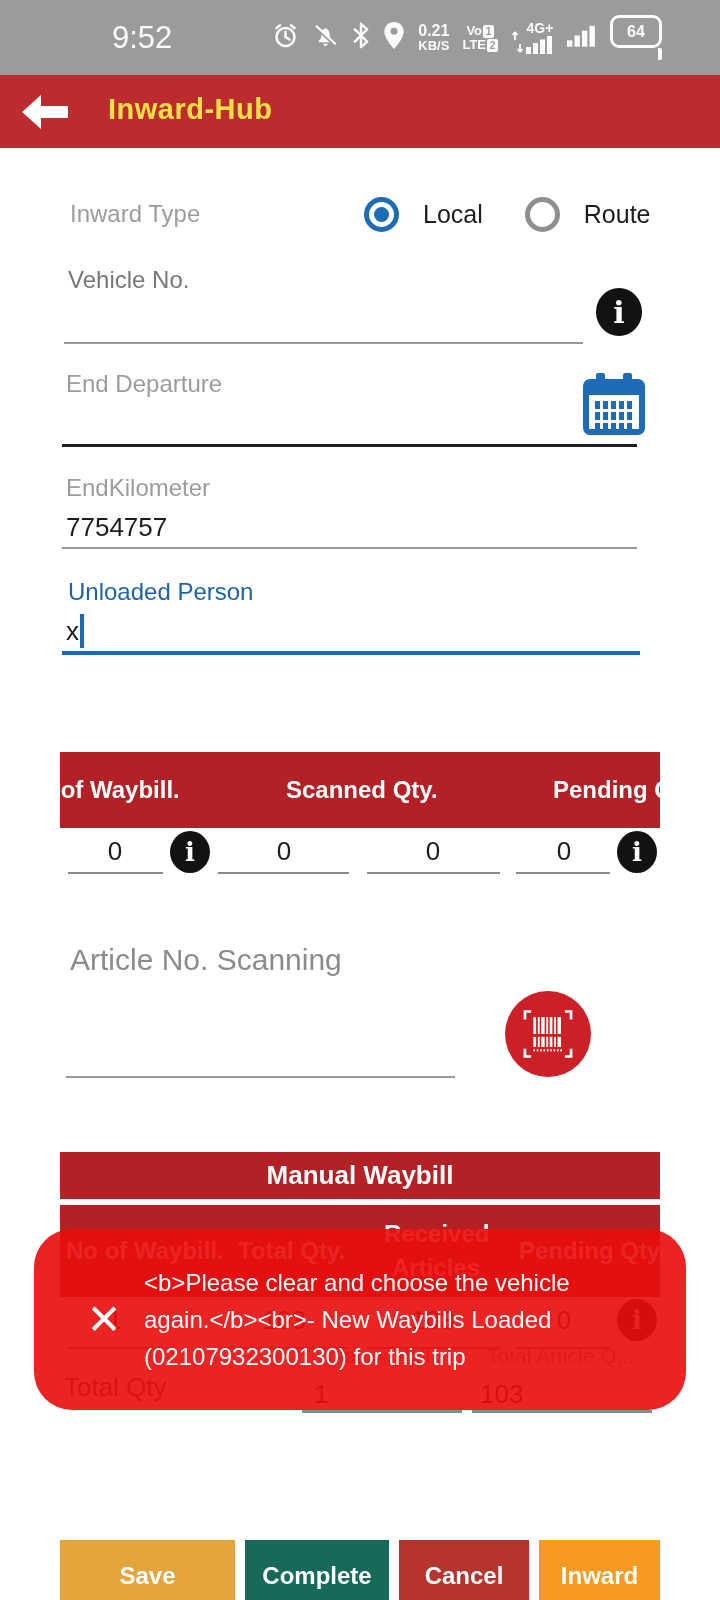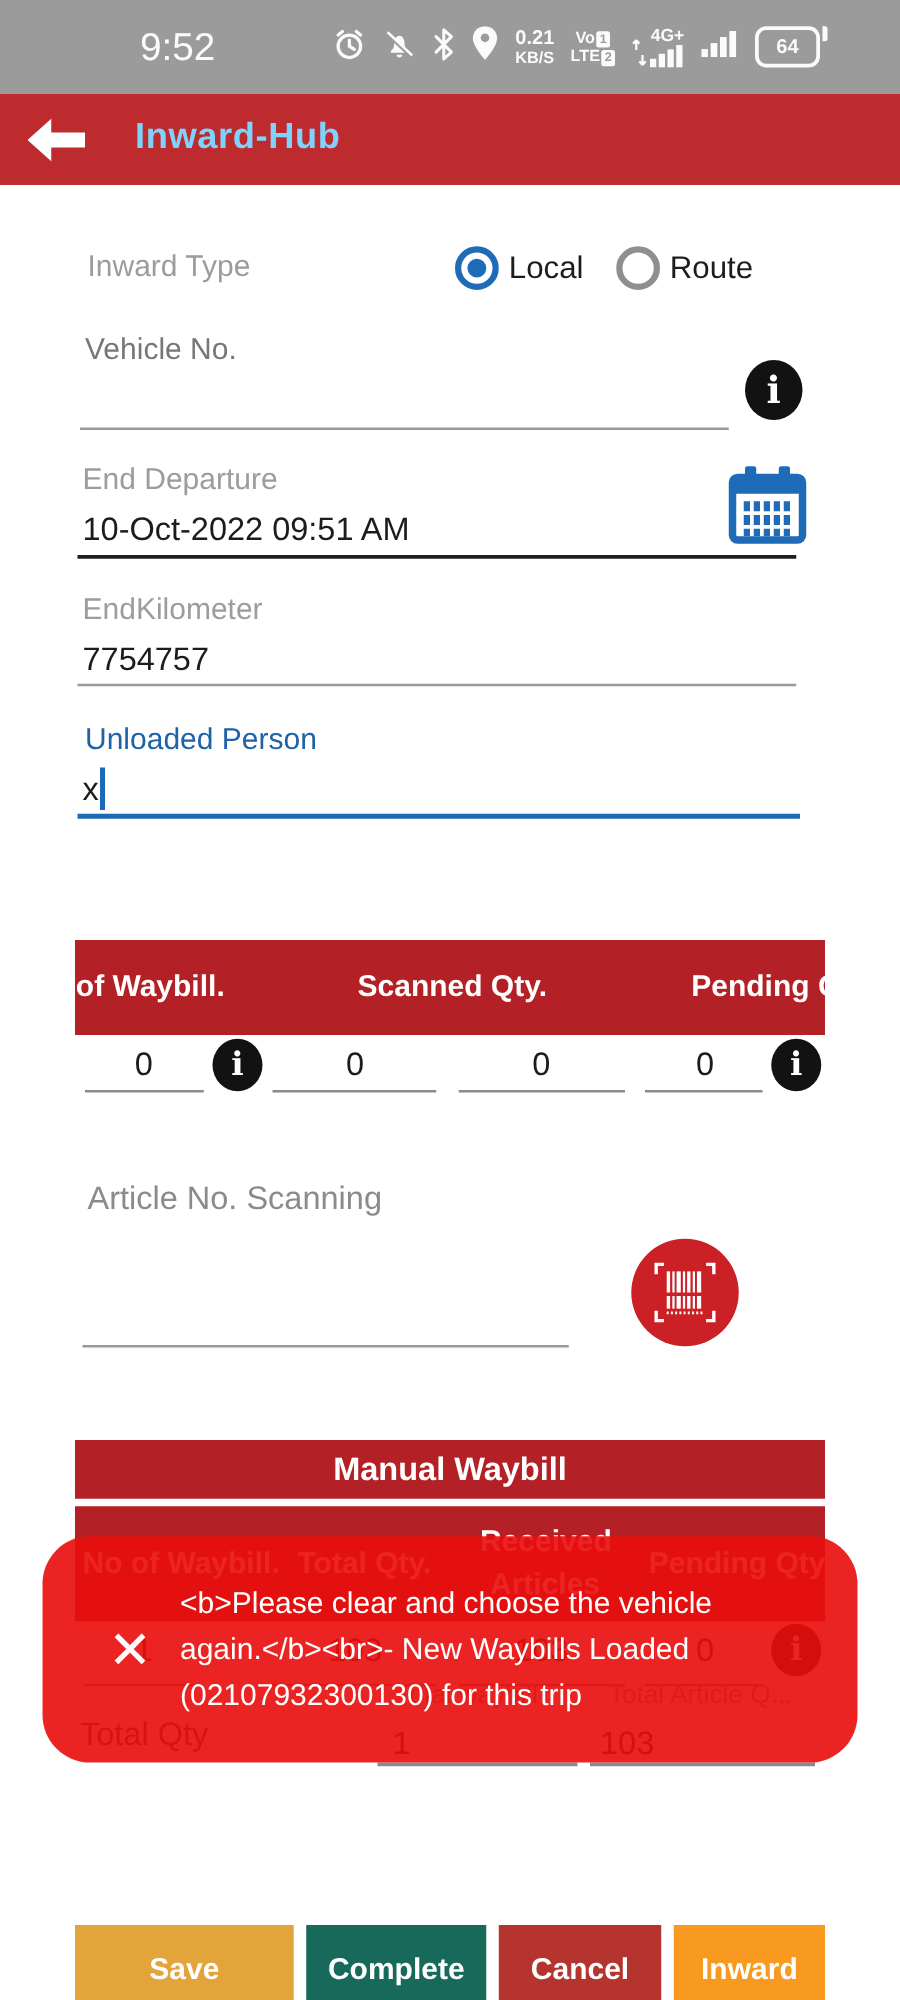--- a/index.html
+++ b/index.html
@@ -8,38 +8,38 @@
   .abs{position:absolute;}
   
   .statusbar{left:0;top:0;width:720px;height:75px;background:#9b9b9b;color:#fbfbfb;}
   .sb-time{left:112px;top:20px;font-size:31px;}
   .sb-icons{right:58px;top:0;height:75px;display:flex;align-items:center;gap:13px;}
   .sb-stack{display:flex;flex-direction:column;align-items:center;line-height:15px;font-weight:bold;}
   .sb-stack .l1{font-size:16px;}
   .sb-stack .l2{font-size:13px;}
   .simbox{display:inline-block;width:11px;height:13px;background:#fbfbfb;color:#9b9b9b;
           font-size:10px;line-height:13px;text-align:center;border-radius:2px;margin-left:1px;font-weight:bold;}
-  .battery{display:flex;align-items:flex-start;}
+  .battery{display:flex;align-items:flex-end;flex-direction:column;}
   .battery .shell{width:46px;height:27px;border:3px solid #fbfbfb;border-radius:9px;
                   display:flex;align-items:center;justify-content:center;font-size:16px;font-weight:bold;}
   .battery .nub{width:4px;height:12px;background:#fbfbfb;border-radius:0 2px 2px 0;margin-left:2px;}
   
-  .appbar{left:0;top:75px;width:720px;height:73px;background:#bd2b2e;color:#7dd3fc;}
+  .appbar{left:0;top:75px;width:720px;height:73px;background:#bd2b2e;color:#fde047;}
   .appbar-title{left:108px;top:18px;font-size:29px;font-weight:bold;letter-spacing:.5px;}
   .appbar-sub{left:322px;top:20px;font-size:27px;}
   .backbtn{left:22px;top:19px;width:48px;height:36px;}
   
   .lbl{color:#9c9c9c;font-size:24px;}
   .lbl-dk{color:#8b8b8b;font-size:24px;}
   .val{color:#1c1c1c;font-size:26px;}
   .uline{height:2px;background:#999999;}
   .uline-black{height:3px;background:#1f1f22;}
   .uline-blue{height:4px;background:#1a6ab5;}
   
-  .radio-row{display:flex;align-items:center;gap:8px;}
+  .radio-row{display:flex;align-items:center;gap:24px;}
   .radio-outer{width:35px;height:35px;border-radius:50%;box-sizing:border-box;
                display:flex;align-items:center;justify-content:center;}
   .radio-sel{border:5px solid #1e6bb8;}
   .radio-sel .dot{width:15px;height:15px;border-radius:50%;background:#1e6bb8;}
   .radio-unsel{border:5px solid #8f8f8f;}
   .radio-lbl{font-size:25px;color:#1d1d1d;}
   
   .info-ic{border-radius:50%;background:#121212;color:#ffffff;display:flex;align-items:center;
            justify-content:center;font-weight:bold;font-family:"DejaVu Serif",serif;}
   
@@ -184,21 +184,20 @@
             <rect x="45" y="40" width="5" height="8"></rect>
             <rect x="13" y="51" width="5" height="6"></rect>
             <rect x="21" y="51" width="5" height="6"></rect>
             <rect x="29" y="51" width="5" height="6"></rect>
             <rect x="37" y="51" width="5" height="6"></rect>
             <rect x="45" y="51" width="5" height="6"></rect>
           </g>
         </g>
       </svg>
   </div>
-  <div class="abs val" style="left:66px;top:408px;">10-Oct-2022 09:51 AM</div>
   <div class="abs uline-black" style="left:62px;top:444px;width:575px;"></div>
 
   <div class="abs lbl" style="left:66px;top:474px;">EndKilometer</div>
   <div class="abs val" style="left:66px;top:512px;">7754757</div>
   <div class="abs uline" style="left:62px;top:547px;width:575px;"></div>
 
   <div class="abs" style="left:68px;top:578px;font-size:24px;color:#1e62a8;">Unloaded Person</div>
   <div class="abs" style="left:66px;top:614px;display:flex;align-items:center;">
     <span class="val">x</span>
       <span style="display:inline-block;width:4px;height:34px;background:#1a6ab5;margin-left:1px;"></span>
@@ -216,21 +215,21 @@
     <div class="abs info-ic" style="left:110px;top:3px;width:40px;height:42px;font-size:26px;">i</div>
     <span class="cellval" style="left:224px;top:8px;">0</span>
     <div class="abs uline" style="left:158px;top:44px;width:131px;background:#8a8a8a;"></div>
     <span class="cellval" style="left:373px;top:8px;">0</span>
     <div class="abs uline" style="left:307px;top:44px;width:133px;background:#8a8a8a;"></div>
     <span class="cellval" style="left:504px;top:8px;">0</span>
     <div class="abs uline" style="left:456px;top:44px;width:94px;background:#8a8a8a;"></div>
     <div class="abs info-ic" style="left:557px;top:3px;width:40px;height:42px;font-size:26px;">i</div>
   </div>
 
-  <div class="abs lbl-dk" style="left:70px;top:943px;font-size:26px;">Article No. Scanning</div>
+  <div class="abs lbl-dk" style="left:70px;top:943px;font-size:30px;">Article No. Scanning</div>
   <div class="abs uline" style="left:66px;top:1076px;width:389px;"></div>
   <div class="abs scanbtn" style="left:505px;top:991px;">
     <svg width="54" height="54" viewBox="0 0 48 48">
         <g stroke="#ffffff" stroke-width="2.4" fill="none">
           <path d="M9 4 H3.5 V11"></path>
           <path d="M39 4 H44.5 V11"></path>
           <path d="M9 44 H3.5 V37"></path>
           <path d="M39 44 H44.5 V37"></path>
         </g>
         <g fill="#ffffff">

